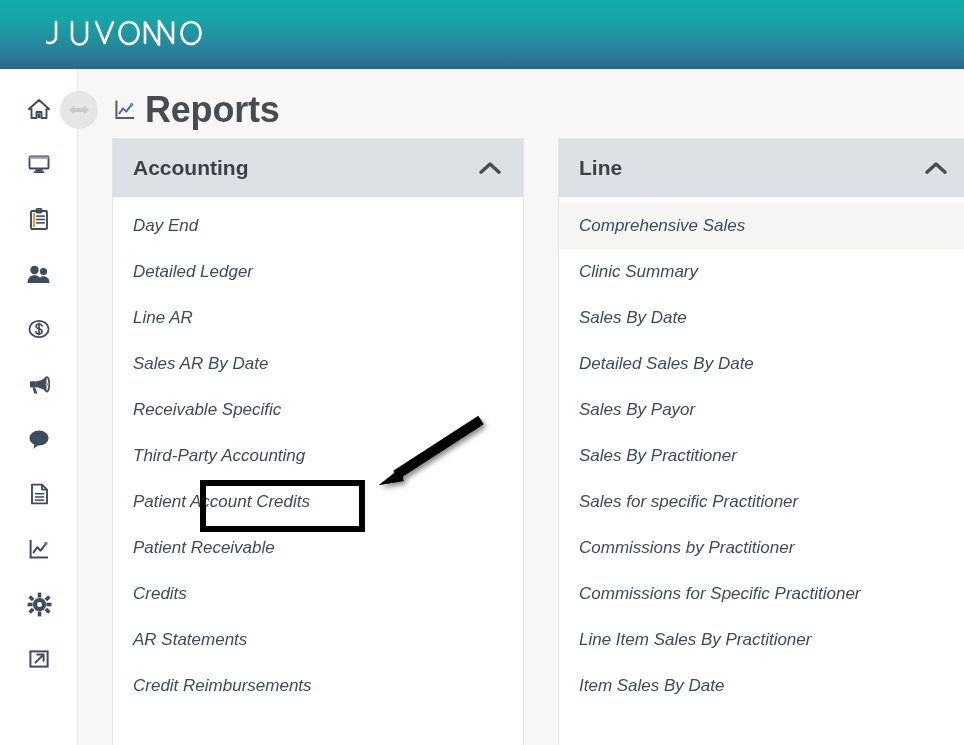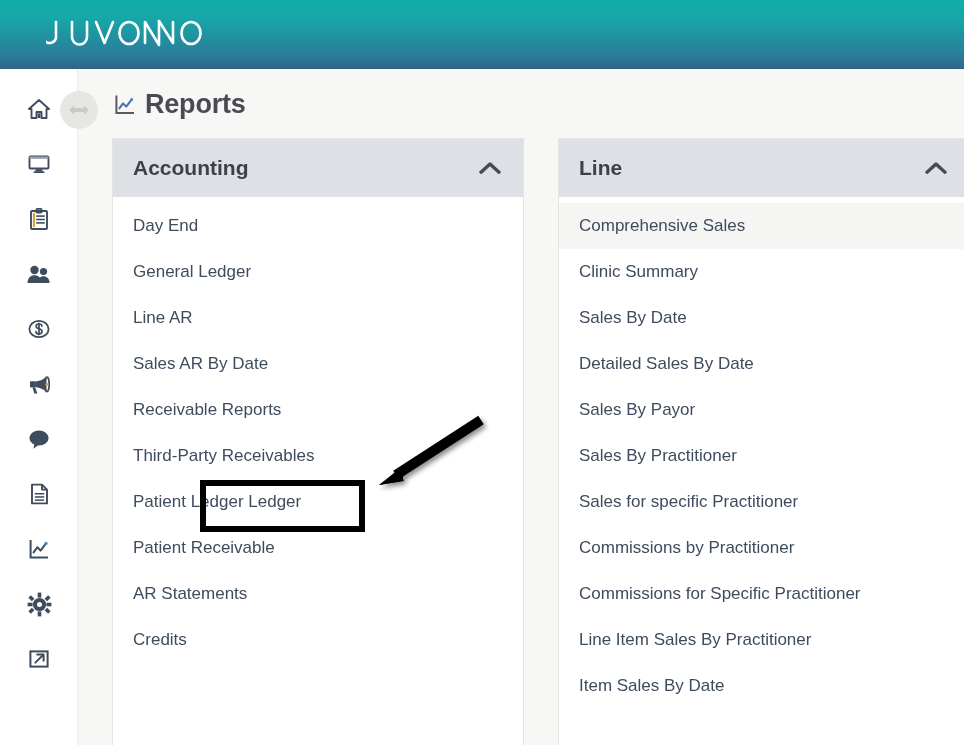--- a/index.html
+++ b/index.html
@@ -53,21 +53,21 @@
     width: 38px; height: 38px; border-radius: 50%;
     background: #e6e6e4;
     display: flex; align-items: center; justify-content: center;
     cursor: pointer;
   }
   .page-title {
     position: absolute; left: 36px; top: 6px;
     display: flex; align-items: center; gap: 9px;
   }
   .page-title h1 {
-    font-size: 27px; font-weight: bold; color: #4a4a52;
+    font-size: 36px; font-weight: bold; color: #4a4a52;
     letter-spacing: -0.2px;
   }
 
   
   .card {
     position: absolute; top: 69px;
     background: #ffffff;
     border: 1px solid #e4e4e2;
   }
   .card.accounting { left: 34px; width: 412px; height: 640px; }
@@ -81,20 +81,21 @@
   }
   .card-head h2 {
     font-size: 21px; font-weight: bold; color: #3f3f47;
   }
   .card-list { padding: 6px 0 0 0; }
   .card-item {
     padding: 13px 20px 13px 20px;
     font-size: 17px; color: #3e4c5e;
     cursor: pointer;
     white-space: nowrap;
+    font-style: italic;
   }
   .card-item.highlighted { background: #f5f5f4; }
 
   
   .anno-box {
     position: absolute; left: 122px; top: 411px;
     width: 165px; height: 52px;
     border: 6px solid #000000;
     pointer-events: none;
   }
@@ -248,29 +249,30 @@
 
   <div class="card accounting">
     <div class="card-head">
       <h2>Accounting</h2>
       <svg width="22" height="14" viewBox="0 0 22 14">
         <path d="M2 11.2 L11 3 L20 11.2" fill="none" stroke="#4a4a52" stroke-width="3.4" stroke-linecap="round" stroke-linejoin="round"></path>
       </svg>
     </div>
     <div class="card-list">
         <div class="card-item">Day End</div>
-        <div class="card-item">General Ledger</div>
+        <div class="card-item">Detailed Ledger</div>
         <div class="card-item">Line AR</div>
         <div class="card-item">Sales AR By Date</div>
-        <div class="card-item">Receivable Reports</div>
-        <div class="card-item">Third-Party Receivables</div>
-        <div class="card-item">Patient Ledger Ledger</div>
+        <div class="card-item">Receivable Specific</div>
+        <div class="card-item">Third-Party Accounting</div>
+        <div class="card-item">Patient Account Credits</div>
         <div class="card-item">Patient Receivable</div>
+        <div class="card-item">Credits</div>
         <div class="card-item">AR Statements</div>
-        <div class="card-item">Credits</div>
+        <div class="card-item">Credit Reimbursements</div>
       </div>
   </div>
 
   <div class="card sales">
     <div class="card-head">
       <h2>Line</h2>
       <svg width="22" height="14" viewBox="0 0 22 14">
         <path d="M2 11.2 L11 3 L20 11.2" fill="none" stroke="#4a4a52" stroke-width="3.4" stroke-linecap="round" stroke-linejoin="round"></path>
       </svg>
     </div>

